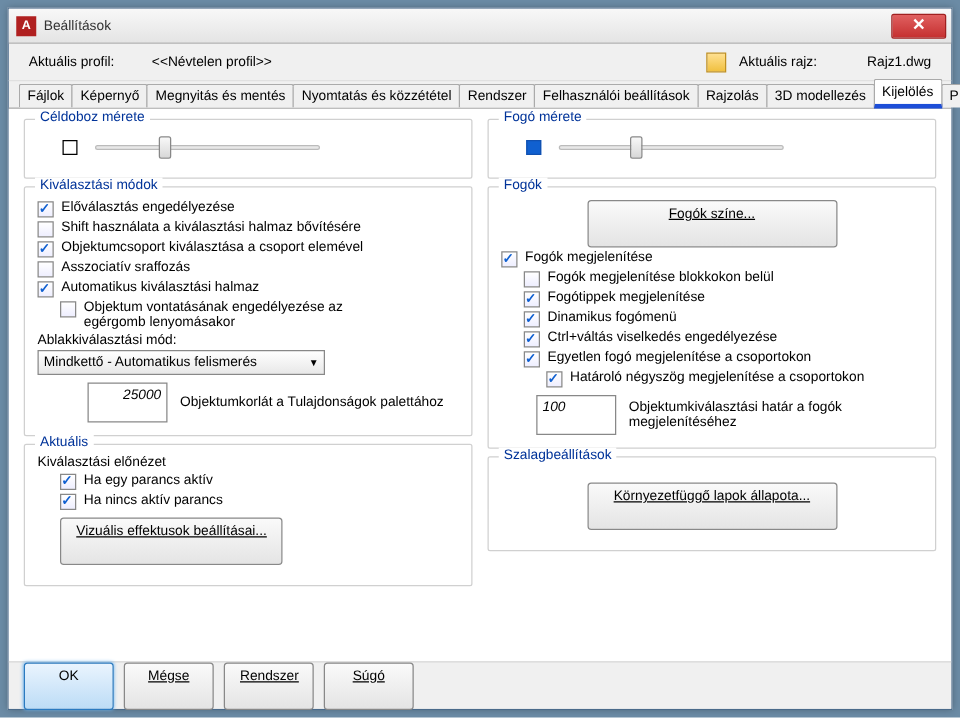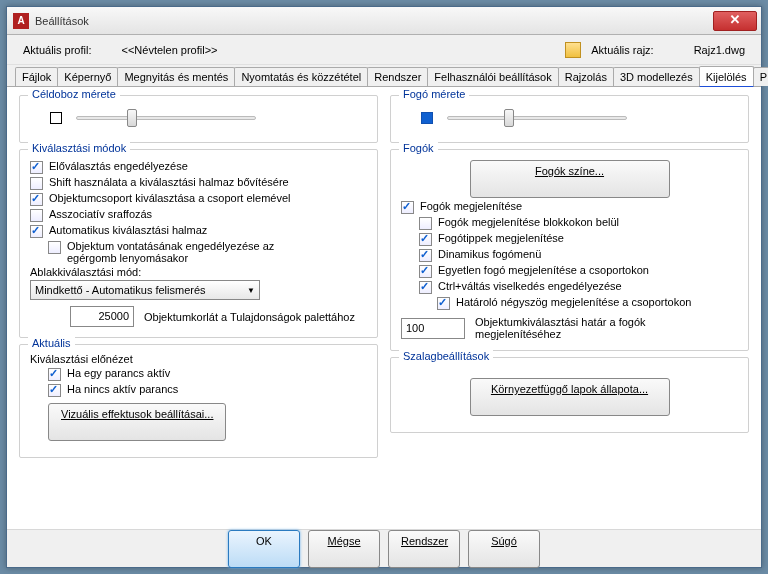--- a/index.html
+++ b/index.html
@@ -7,45 +7,45 @@
   .window { width: 756px; height: 562px; background: #f0f0f0; border: 1px solid #4a6a8a; display: flex; flex-direction: column; box-shadow: 0 0 6px rgba(0,0,0,0.3); }
   .titlebar { height: 28px; background: linear-gradient(#f8f8f8, #e4e4e4); border-bottom: 1px solid #b0b0b0; display: flex; align-items: center; padding: 0 0 0 6px; }
   .app-icon { width: 16px; height: 16px; background: #b02020; color: #fff; font-size: 10px; line-height: 16px; text-align: center; font-weight: bold; margin-right: 6px; }
   .title { flex: 1; color: #333; }
   .close-btn { width: 44px; height: 20px; margin: 2px 4px; background: linear-gradient(#e06060,#c53030); border: 1px solid #a02020; border-radius: 2px; color: #fff; text-align: center; line-height: 16px; font-weight: bold; font-size: 13px; }
   .header-row { height: 30px; display: flex; align-items: center; padding: 0 16px; gap: 10px; border-bottom: 1px solid #e0e0e0; }
   .header-row .spacer { flex: 1; }
   .file-icon { width: 16px; height: 16px; background: linear-gradient(#ffe090,#f0c040); border: 1px solid #c09020; }
   .tabs { height: 22px; display: flex; align-items: flex-end; padding: 0 8px; border-bottom: 1px solid #aaa; position: relative; }
   .tab { padding: 3px 6px 3px; border: 1px solid #aaa; border-bottom: none; background: #f0f0f0; margin-right: -1px; white-space: nowrap; cursor: default; border-top-left-radius: 2px; border-top-right-radius: 2px; }
-  .tab.active { background: #fff; border-bottom: 1px solid #1d4ed8; position: relative; top: 1px; padding-top: 4px; }
+  .tab.active { background: #fff; border-bottom: 4px solid #1d4ed8; position: relative; top: 1px; padding-top: 4px; }
   .tab.part { padding-right: 2px; border-right: none; }
   .body { flex: 1; background: #fff; padding: 8px 12px 6px; display: flex; gap: 12px; }
   .col { flex: 1; display: flex; flex-direction: column; gap: 6px; }
   .group { border: 1px solid #d0d0d0; padding: 8px 10px 10px; position: relative; border-radius: 2px; }
   .group-label { position: absolute; top: -8px; left: 8px; background: #fff; padding: 0 4px; color: #003399; }
   .slider-row { display: flex; align-items: center; gap: 14px; padding: 8px 4px 8px 20px; }
   .pick-box { width: 12px; height: 12px; border: 1px solid #000; }
   .grip-box { width: 12px; height: 12px; background: #1060d0; border: 1px solid #1050b0; }
   .slider-track { width: 180px; height: 4px; background: #e8e8e8; border: 1px solid #bbb; border-radius: 2px; position: relative; }
   .slider-thumb { position: absolute; top: -8px; width: 10px; height: 18px; background: linear-gradient(#f8f8f8,#d8d8d8); border: 1px solid #888; border-radius: 2px; }
   .chk-row { display: flex; align-items: flex-start; gap: 6px; margin: 2px 0; }
   .chk-row.indent1 { margin-left: 18px; }
   .chk-row.indent2 { margin-left: 36px; }
   .chk { width: 13px; height: 13px; border: 1px solid #888; background: linear-gradient(#fff,#eef); position: relative; flex-shrink: 0; margin-top: 1px; }
   .chk.checked::after { content: "✓"; color: #1060d0; font-size: 11px; position: absolute; top: -2px; left: 0; font-weight: bold; }
   .label-text { color: #000; }
   .field-label { color: #000; margin-bottom: 2px; display: block; }
   .combo { width: 230px; height: 20px; border: 1px solid #888; background: linear-gradient(#fff,#e8e8e8); display: flex; align-items: center; padding: 0 4px; justify-content: space-between; }
   .combo-arrow { font-size: 8px; }
-  .num-input { width: 64px; height: 21px; border: 1px solid #888; background: #fff; padding: 0 4px; line-height: 18px; text-align: right; }
+  .num-input { width: 64px; height: 32px; border: 1px solid #888; background: #fff; padding: 0 4px; line-height: 18px; text-align: right; font-style: italic; }
   .row-inline { display: flex; align-items: center; gap: 10px; margin-top: 4px; }
   .btn { height: 38px; padding: 0 12px; border: 1px solid #888; background: linear-gradient(#fafafa,#e4e4e4); border-radius: 3px; line-height: 20px; display: inline-block; text-align: center; cursor: default; }
   .btn.center { margin: 2px auto; display: block; width: 200px; }
-  .footer { height: 38px; background: #f0f0f0; display: flex; justify-content: center; align-items: center; gap: 8px; padding: 0 12px; border-top: 1px solid #d8d8d8; }
+  .footer { height: 38px; background: #f0f0f0; display: flex; justify-content: flex-start; align-items: center; gap: 8px; padding: 0 12px; border-top: 1px solid #d8d8d8; }
   .footer .btn { width: 72px; }
   .btn.primary { border: 1px solid #2a7ac0; background: linear-gradient(#eaf4fe,#bcdcf6); box-shadow: 0 0 3px #6cb4f0; }
   .u { text-decoration: underline; }
 </style>
 </head>
 <body>
 
 <div class="window">
   <div class="titlebar">
     <div class="app-icon">A</div>
@@ -168,32 +168,32 @@
         <div class="chk-row indent1">
             <div class="chk checked"></div>
             <span class="label-text">Fogótippek megjelenítése</span>
           </div>
         <div class="chk-row indent1">
             <div class="chk checked"></div>
             <span class="label-text">Dinamikus fogómenü</span>
           </div>
         <div class="chk-row indent1">
             <div class="chk checked"></div>
+            <span class="label-text">Ctrl+váltás viselkedés engedélyezése</span>
+          </div>
+        <div class="chk-row indent1">
+            <div class="chk checked"></div>
             <span class="label-text">Egyetlen fogó megjelenítése a csoportokon</span>
           </div>
-        <div class="chk-row indent1">
-            <div class="chk checked"></div>
-            <span class="label-text">Ctrl+váltás viselkedés engedélyezése</span>
-          </div>
         <div class="chk-row indent2">
             <div class="chk checked"></div>
             <span class="label-text">Határoló négyszög megjelenítése a csoportokon</span>
           </div>
         <div class="row-inline" style="margin-top:6px;">
-          <div class="num-input" style="text-align:left;">100</div>
+          <div class="num-input" style="text-align:left;margin-left:28px;">100</div>
           <span style="max-width:220px;">Objektumkiválasztási határ a fogók megjelenítéséhez</span>
         </div>
       </div>
 
       <div class="group" style="padding-bottom:14px;">
         <div class="group-label">Szalagbeállítások</div>
         <div style="height:10px;"></div>
         <div class="btn center"><span class="u">Környezetfüggő lapok állapota...</span></div>
       </div>
     </div>

